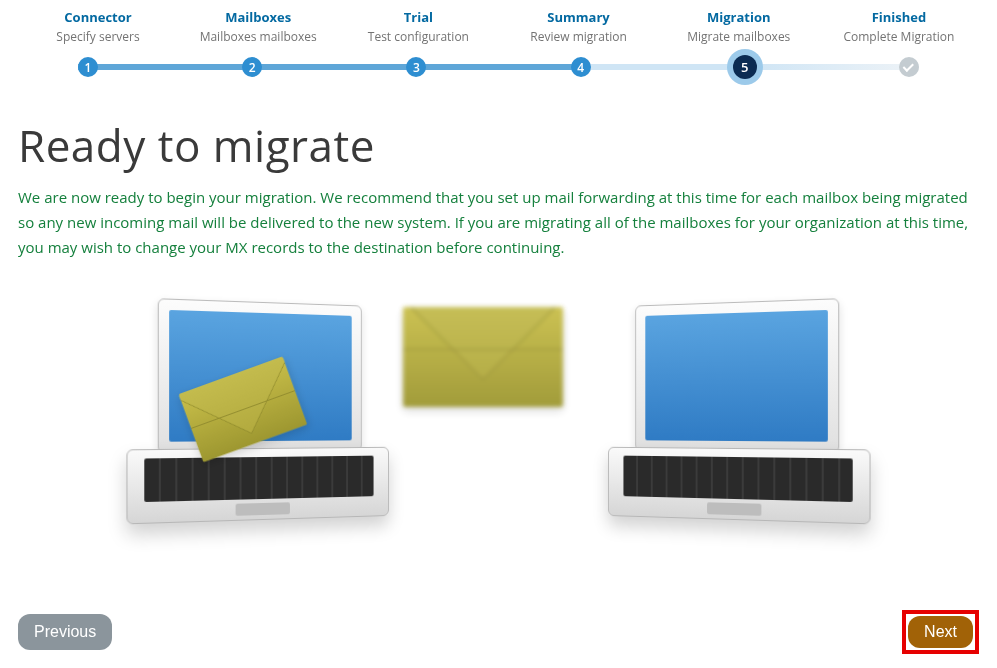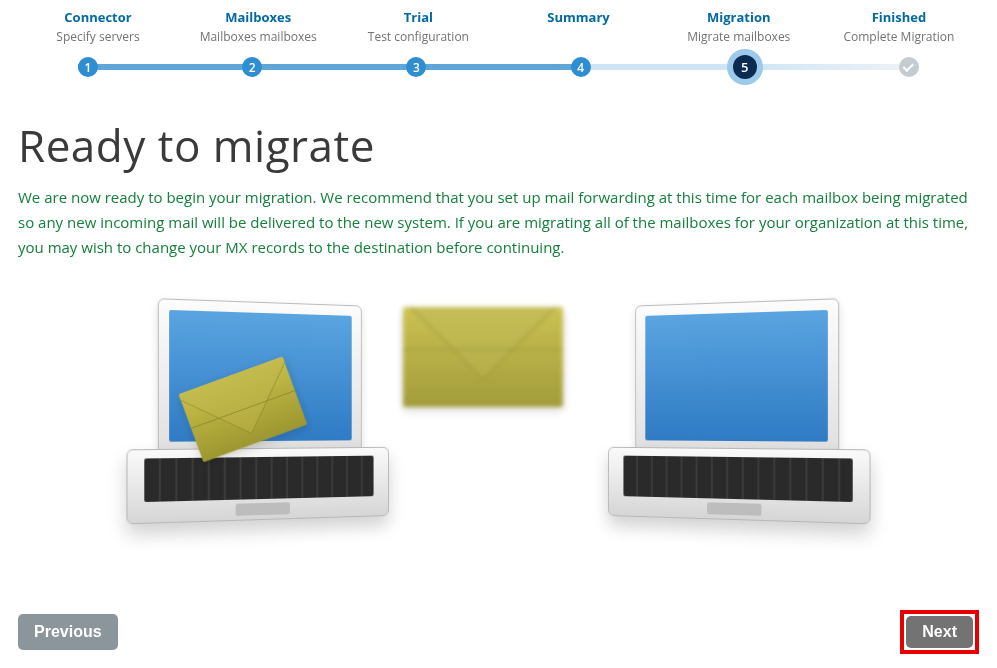--- a/index.html
+++ b/index.html
@@ -234,36 +234,36 @@
   .footer {
     position: absolute;
     left: 18px; right: 18px;
     bottom: 14px;
     display: flex;
     justify-content: space-between;
     align-items: center;
   }
   .btn {
     font-size: 16px;
-    font-weight: 700;
+    font-weight: 400;
     color: #fff;
     padding: 9px 16px;
-    border-radius: 5px;
+    border-radius: 12px;
     border: none;
     cursor: default;
   }
   .btn-prev {
     background: #8b959c;
   }
   .btn-next-wrap {
     border: 4px solid #e60000;
     padding: 2px;
   }
   .btn-next {
-    background: #737373;
+    background: #a16207;
     padding: 7px 16px;
   }
 </style>
 </head>
 <body>
 
 <div class="page">
 
   <div class="stepper-labels">
     <div class="step-label">
@@ -273,20 +273,21 @@
     <div class="step-label">
       <div class="step-title">Mailboxes</div>
       <div class="step-sub">Mailboxes mailboxes</div>
     </div>
     <div class="step-label">
       <div class="step-title">Trial</div>
       <div class="step-sub">Test configuration</div>
     </div>
     <div class="step-label">
       <div class="step-title">Summary</div>
+      <div class="step-sub">Review migration</div>
     </div>
     <div class="step-label">
       <div class="step-title">Migration</div>
       <div class="step-sub">Migrate mailboxes</div>
     </div>
     <div class="step-label">
       <div class="step-title">Finished</div>
       <div class="step-sub">Complete Migration</div>
     </div>
   </div>

